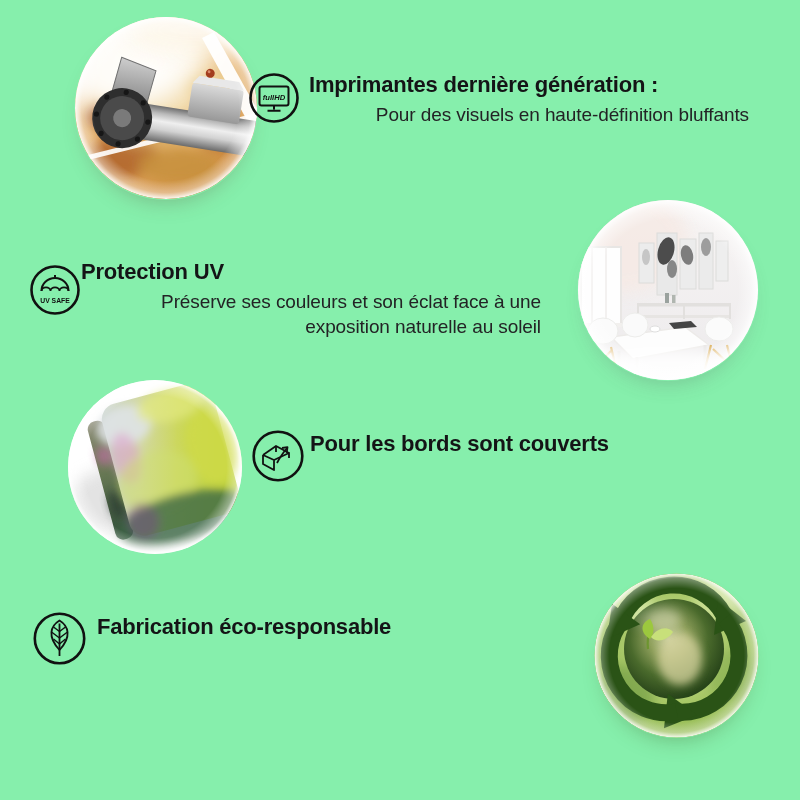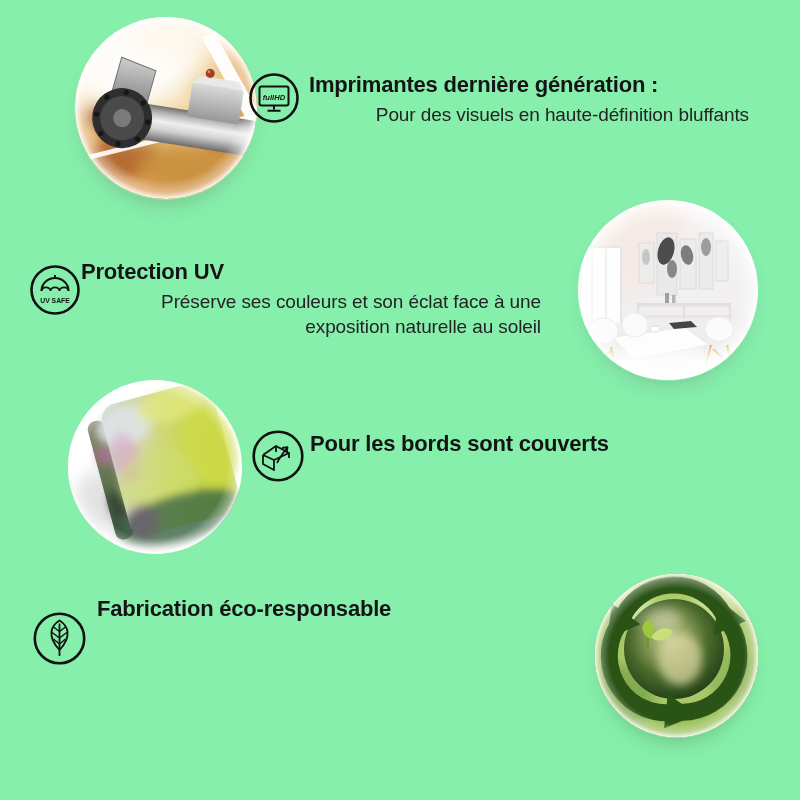--- a/index.html
+++ b/index.html
@@ -270,21 +270,21 @@
       <circle cx="27.5" cy="27.5" r="24.7" fill="none" stroke="#111" stroke-width="2.6"></circle>
       <path d="M27.5 9.5 C36.5 15 40 25.5 27.5 39 C15 25.5 18.5 15 27.5 9.5 Z" fill="none" stroke="#111" stroke-width="1.8" stroke-linejoin="round"></path>
       <path d="M27.5 12.5 V45" stroke="#111" stroke-width="1.8" fill="none"></path>
       <g stroke="#111" stroke-width="1.5" fill="none">
         <path d="M27.5 20.5 L33.5 16 M27.5 27 L35.5 21 M27.5 33 L33.5 28"></path>
         <path d="M27.5 20.5 L21.5 16 M27.5 27 L19.5 21 M27.5 33 L21.5 28"></path>
       </g>
     </svg>
   </div>
 
-  <div class="feature" style="left:97px;top:595px;width:480px;">
+  <div class="feature" style="left:97px;top:613px;width:480px;">
     <h3 class="feature-title">Fabrication éco-responsable</h3>
   </div>
 
   <div class="photo" style="left:594px;top:573px;width:165px;height:165px;box-shadow:0 12px 22px -12px rgba(60,90,30,.4);">
     <svg width="165" height="165" viewBox="0 0 165 165">
       <defs>
         <clipPath id="eClip">
             <circle cx="82.5" cy="82.5" r="82"></circle>
           </clipPath>
         <radialGradient id="eBg" cx="50%" cy="45%" r="60%">

